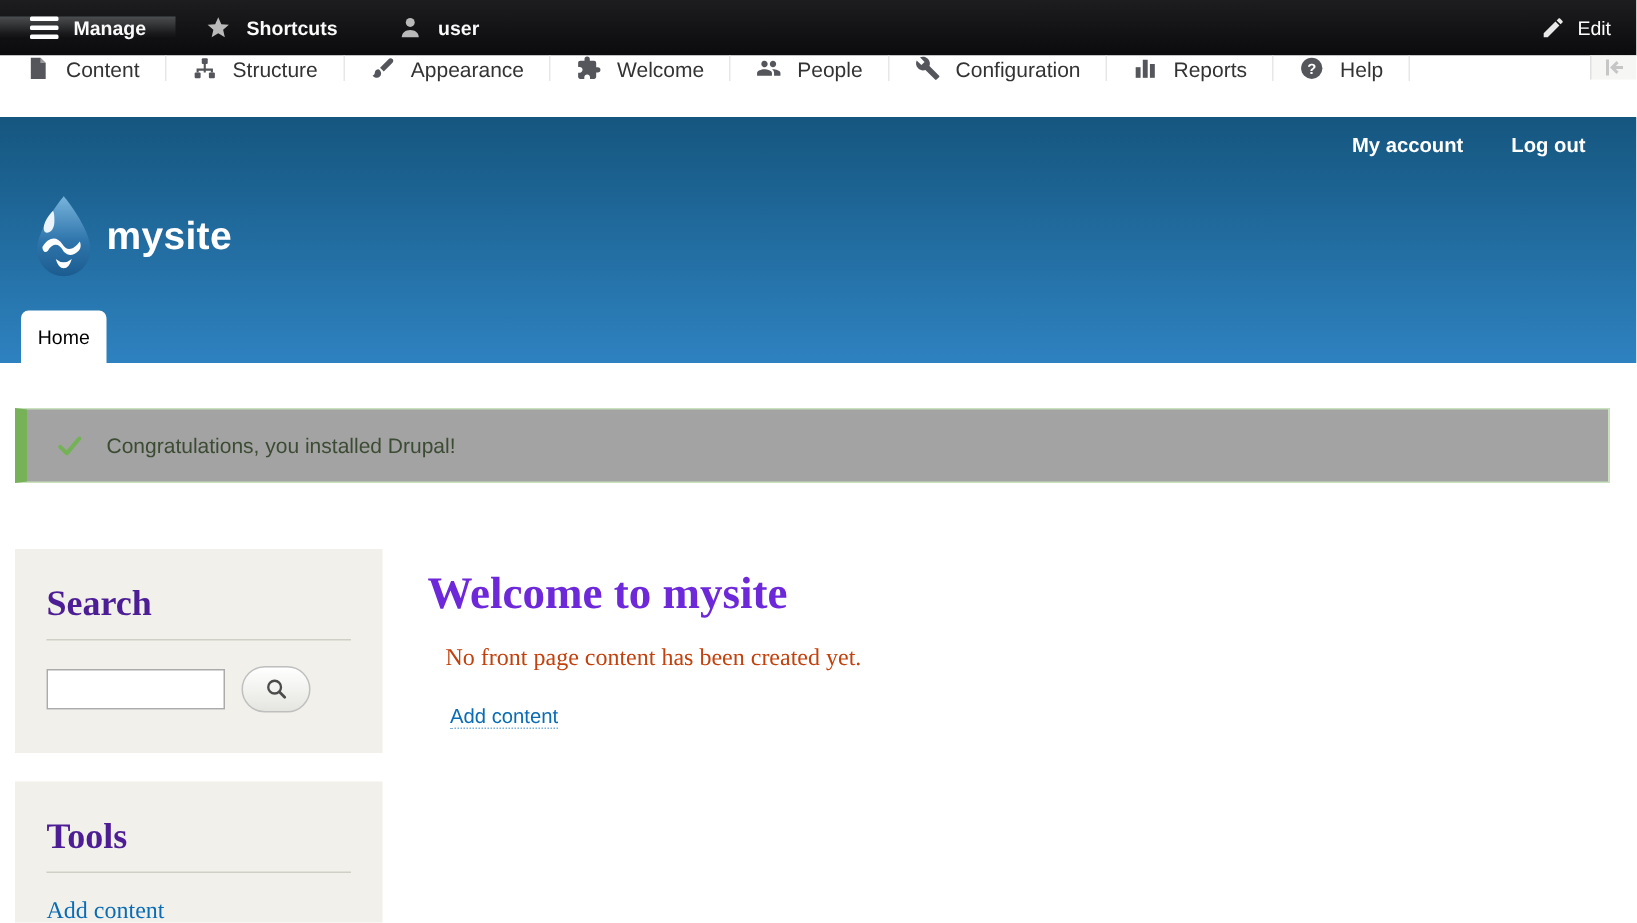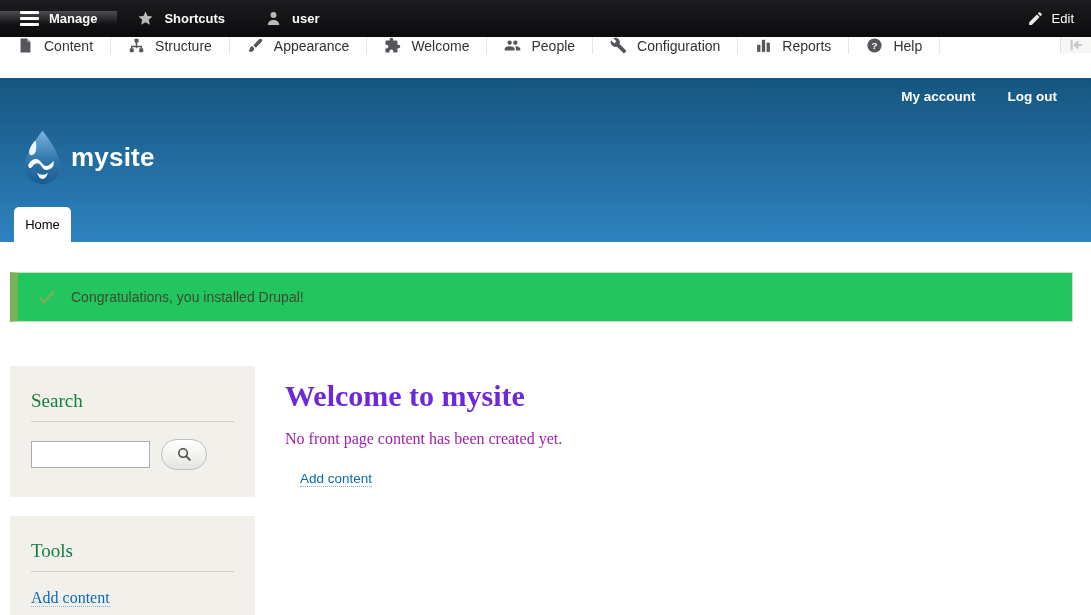--- a/index.html
+++ b/index.html
@@ -85,35 +85,35 @@
     border-radius: 5px 5px 0 0;
     display: flex; align-items: center; justify-content: center;
     font-size: 13px; color: #000;
     cursor: pointer;
   }
 
   
   .status-message {
     margin: 30px 18px 0 10px;
     height: 50px;
-    background: #22c55e;
+    background: #a3a3a3;
     border: 1px solid #c9e1bd;
     border-left: 8px solid #77b259;
     display: flex; align-items: center; gap: 15px;
     padding: 0 19px;
     font-size: 14px; color: #3c4b33;
   }
 
   
   .layout { display: flex; align-items: flex-start; padding: 44px 0 0 10px; }
   .sidebar { width: 245px; flex: none; }
   .block { background: #f1f0ea; padding: 24px 21px 27px; margin-bottom: 19px; }
   .block-title {
     font-family: "Liberation Serif", serif;
-    font-size: 19px; font-weight: normal; color: #15803d;
+    font-size: 24px; font-weight: bold; color: #4c1d95;
     margin: 0 0 9px;
   }
   .block-rule { border: 0; border-top: 1px solid #cfcfc8; margin: 0 0 17px; }
   .search-row { display: flex; align-items: center; gap: 11px; }
   .search-input {
     width: 119px; height: 27px;
     border: 1px solid #ababab;
     background: #fff;
     font-size: 13px; padding: 0 6px;
     outline: none;
@@ -135,22 +135,22 @@
   }
 
   .main { margin-left: 30px; padding-right: 20px; }
   .page-title {
     font-family: "Liberation Serif", serif;
     font-size: 30px; font-weight: bold; color: #6d28d9;
     margin: 13px 0 17px;
   }
   .empty-text {
     font-family: "Liberation Serif", serif;
-    font-size: 16px; color: #a21caf;
-    margin: 0 0 21px;
+    font-size: 16px; color: #c2410c;
+    margin: 0 12px 21px;
   }
   .main-add-link {
     margin-left: 15px;
     font-size: 13.5px; color: #0a6cb5;
     text-decoration: none;
     border-bottom: 1px dotted #7fb0d6;
     cursor: pointer;
   }
 </style>
 </head>

